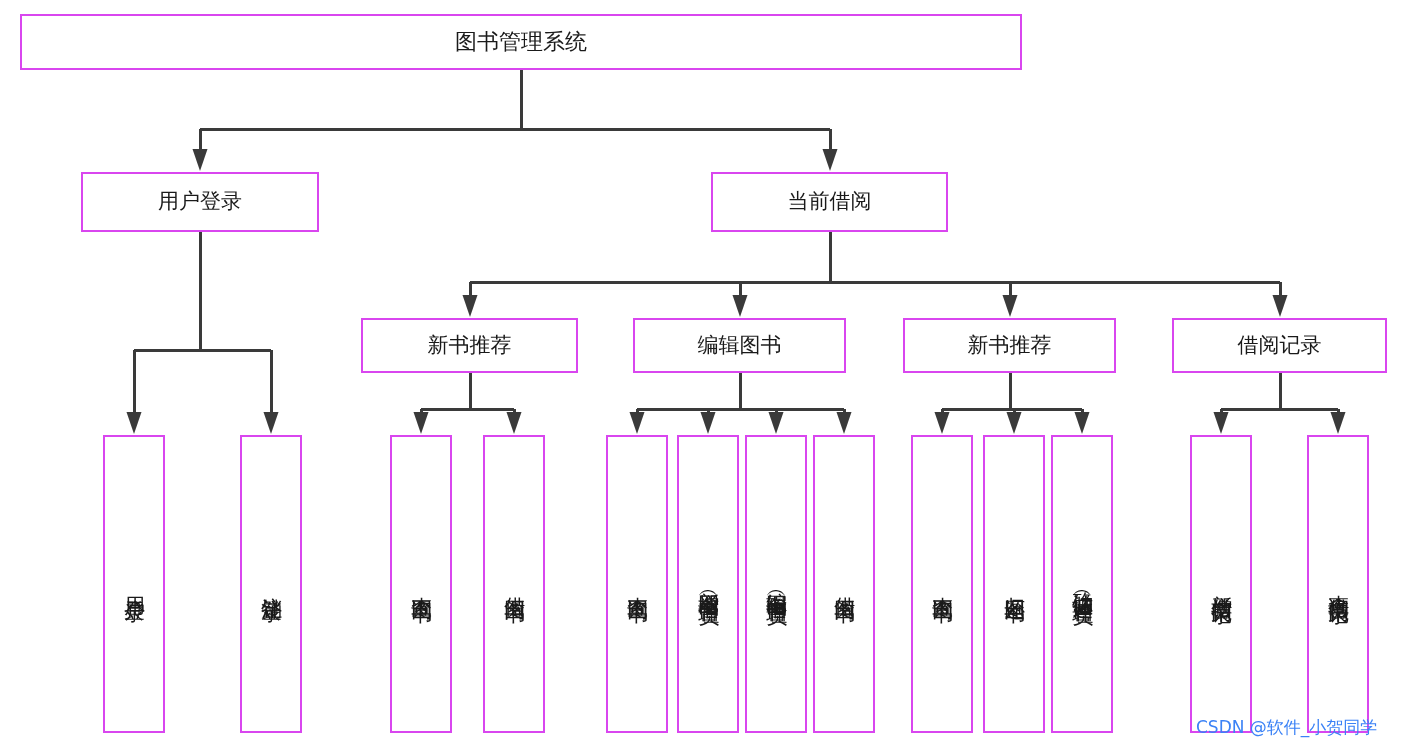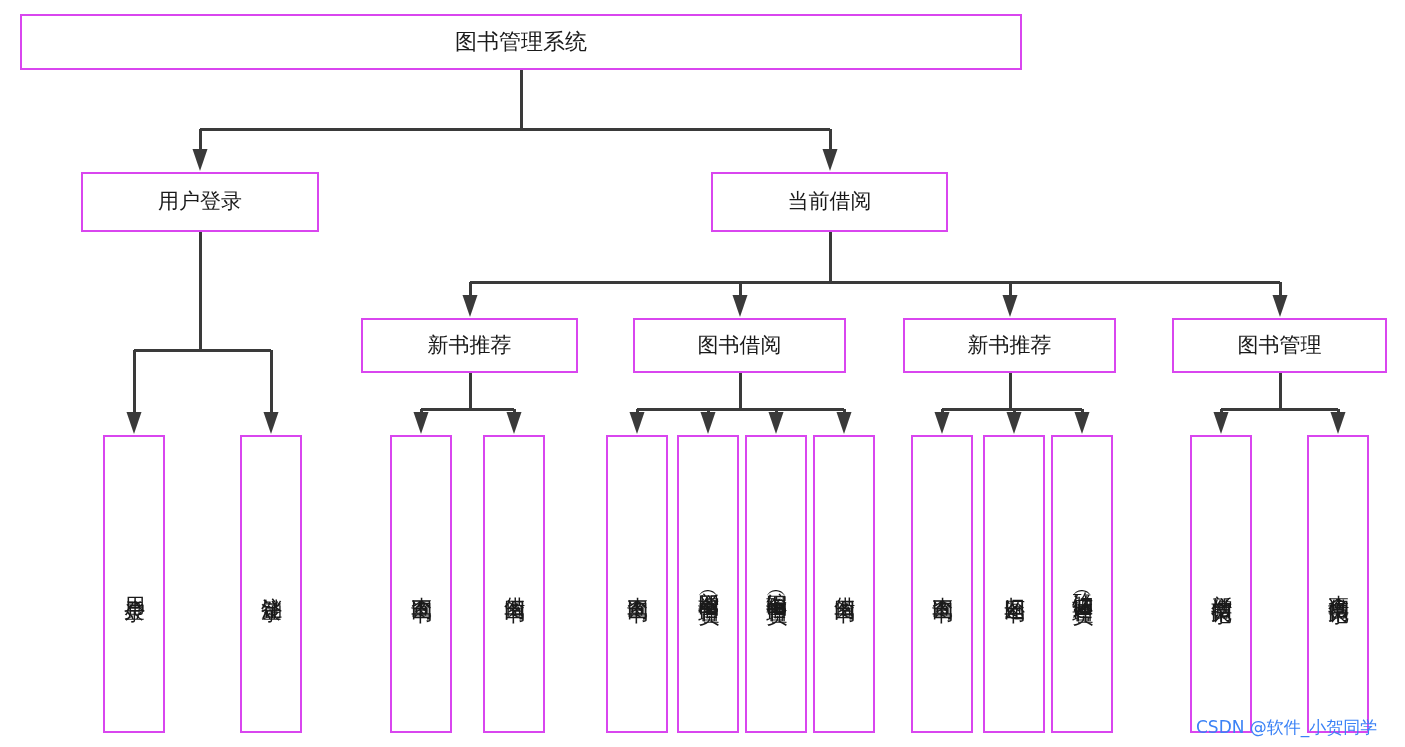--- a/index.html
+++ b/index.html
@@ -146,27 +146,27 @@
       <div class="node level-1" style="left: 81px; top: 172px; width: 238px; height: 60px;">
         <span class="label">用户登录</span>
       </div>
       <div class="node level-1" style="left: 711px; top: 172px; width: 237px; height: 60px;">
         <span class="label">当前借阅</span>
       </div>
       <div class="node level-2" style="left: 361px; top: 318px; width: 217px; height: 55px;">
         <span class="label">新书推荐</span>
       </div>
       <div class="node level-2" style="left: 633px; top: 318px; width: 213px; height: 55px;">
-        <span class="label">图书借阅</span>
+        <span class="label">编辑图书</span>
       </div>
       <div class="node level-2" style="left: 903px; top: 318px; width: 213px; height: 55px;">
         <span class="label">新书推荐</span>
       </div>
       <div class="node level-2" style="left: 1172px; top: 318px; width: 215px; height: 55px;">
-        <span class="label">图书管理</span>
+        <span class="label">借阅记录</span>
       </div>
       <div class="node level-leaf leaf" style="left: 103px; top: 435px; width: 62px; height: 298px;">
         <span class="label">用户登录</span>
       </div>
       <div class="node level-leaf leaf" style="left: 240px; top: 435px; width: 62px; height: 298px;">
         <span class="label">注销登录</span>
       </div>
       <div class="node level-leaf leaf" style="left: 390px; top: 435px; width: 62px; height: 298px;">
         <span class="label">查询图书</span>
       </div>

